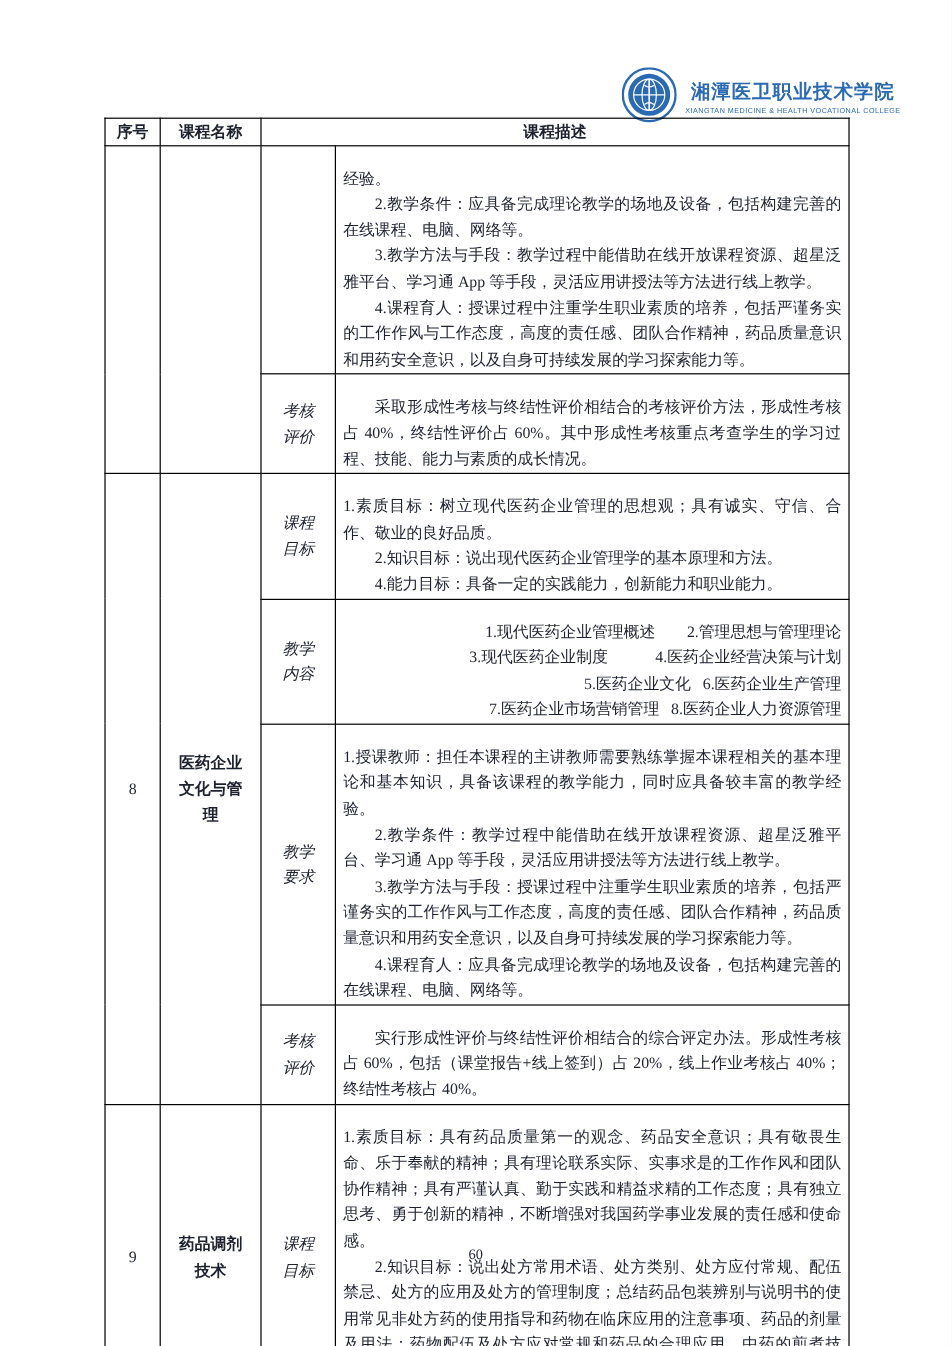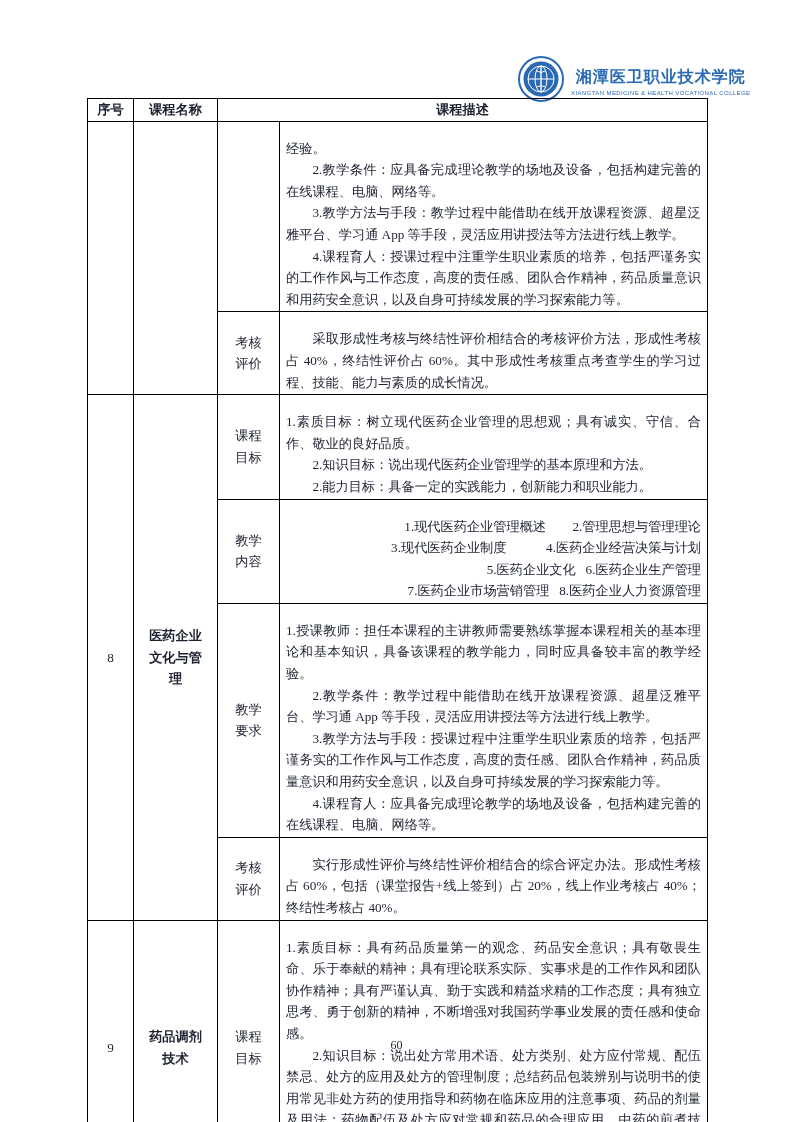--- a/index.html
+++ b/index.html
@@ -27,21 +27,21 @@
   }
   .course-table th, .course-table td { border:1px solid #000; }
   .course-table th {
     font-weight:bold; text-align:center; height:22px; padding:0 2px;
     font-size:13.2px;
   }
   td.num { text-align:center; vertical-align:middle; }
   td.course { text-align:center; vertical-align:middle; padding:0 4px;font-weight:bold; }
   td.course div { width:4.3em; margin:0 auto; text-align:center; }
   td.label { text-align:center; vertical-align:middle; padding:0 2px; }
-  td.label div { width:2.2em; margin:14px auto; text-align:center; }
+  td.label div { width:2.2em; margin:14px auto; text-align:center;font-style:italic; }
   td.desc { vertical-align:top; padding:16px 6px 1px 6px; }
   td.desc p { margin:0; text-align:justify; }
   td.desc p.ind { text-indent:2em; }
   td.desc p.pre { white-space:pre-wrap; text-align:right; }
   
   .footer { position:absolute; left:0; top:1038px; width:100%; text-align:center; font-size:12px; color:#1d2130; }
 </style>
 </head>
 <body>
 
@@ -109,21 +109,21 @@
         <td class="num" rowspan="4">8</td>
         <td class="course" rowspan="4">
             <div>医药企业文化与管理</div>
           </td>
         <td class="label">
             <div>课程目标</div>
           </td>
         <td class="desc">
           <p>1.素质目标：树立现代医药企业管理的思想观；具有诚实、守信、合作、敬业的良好品质。</p>
           <p class="ind">2.知识目标：说出现代医药企业管理学的基本原理和方法。</p>
-          <p class="ind">2.能力目标：具备一定的实践能力，创新能力和职业能力。</p>
+          <p class="ind">4.能力目标：具备一定的实践能力，创新能力和职业能力。</p>
         </td>
       </tr>
       <tr>
         <td class="label">
             <div>教学内容</div>
           </td>
         <td class="desc">
           <p class="pre">1.现代医药企业管理概述        2.管理思想与管理理论</p>
           <p class="pre">3.现代医药企业制度            4.医药企业经营决策与计划</p>
           <p class="pre">5.医药企业文化   6.医药企业生产管理</p>

